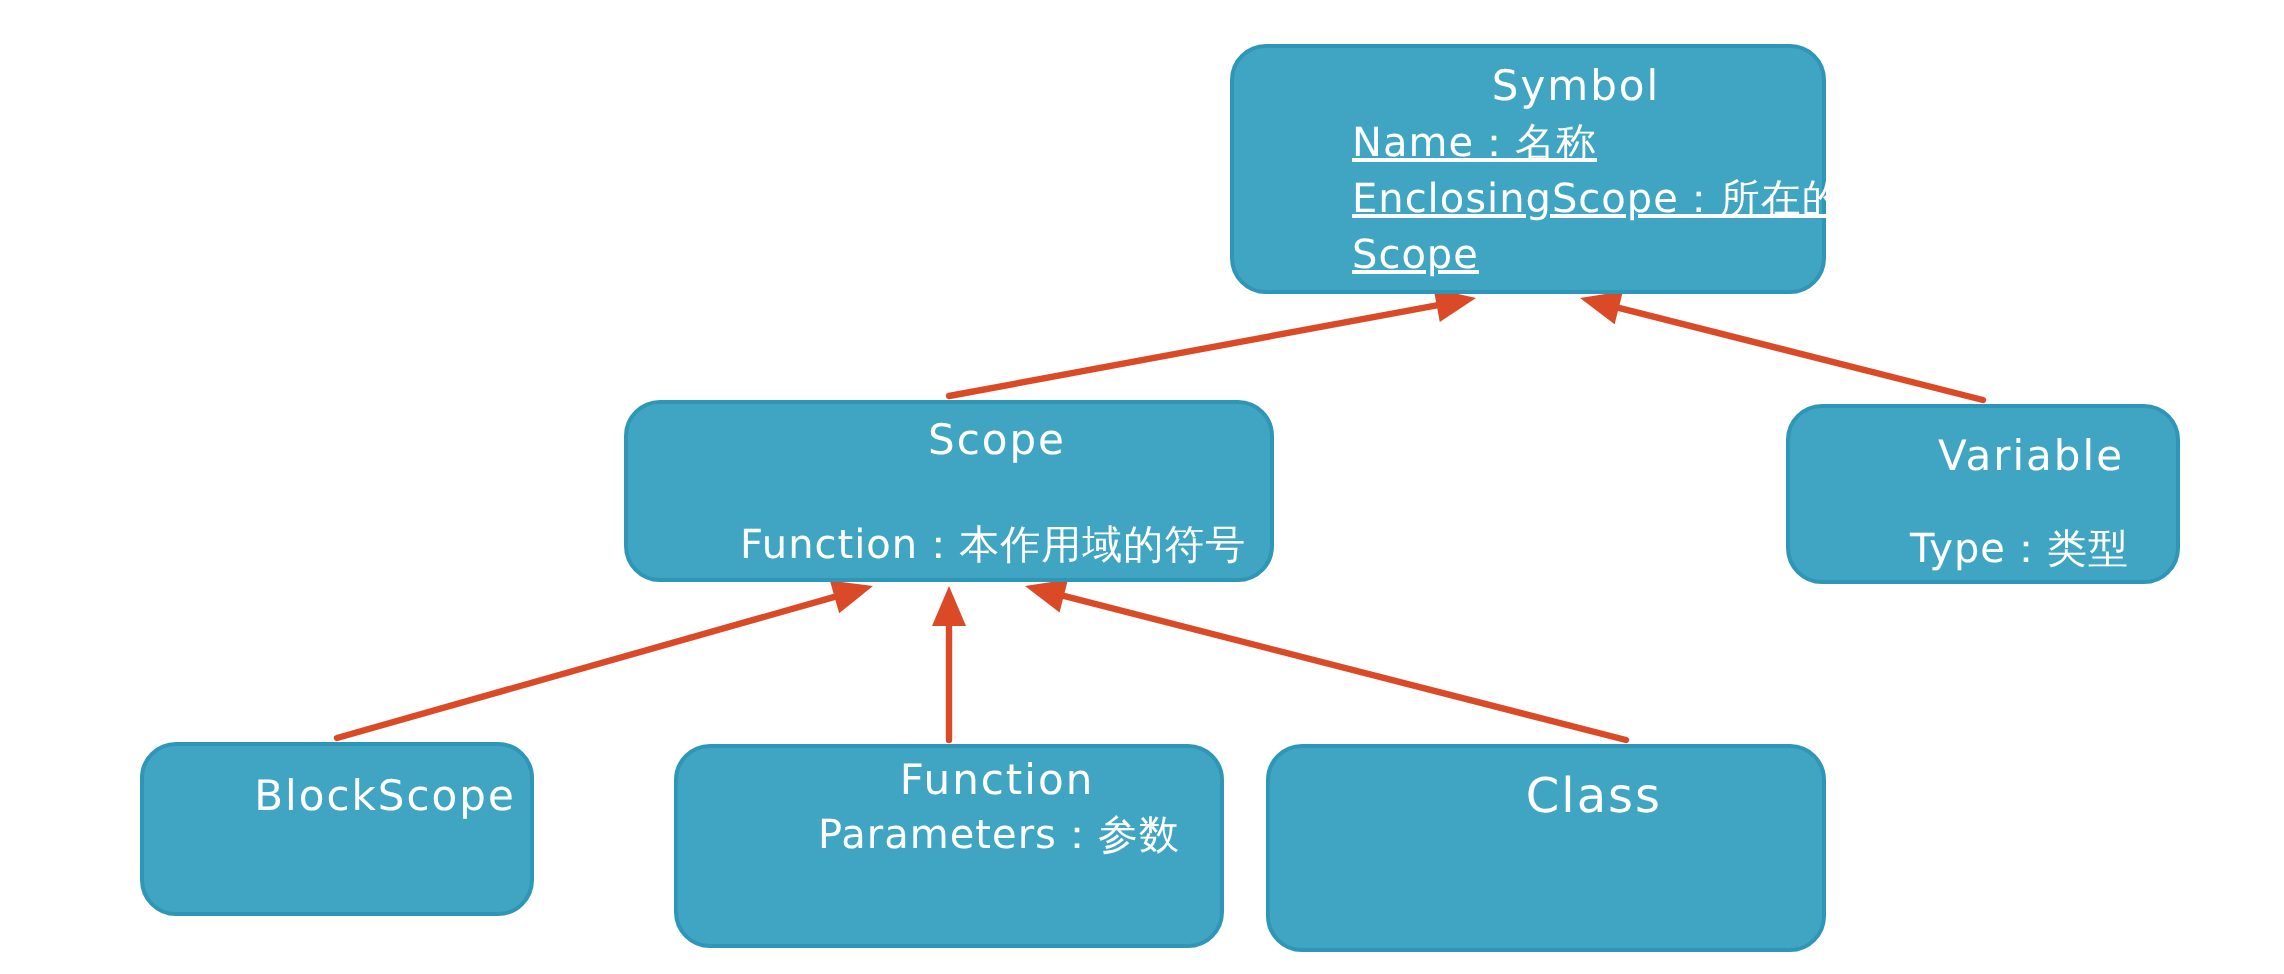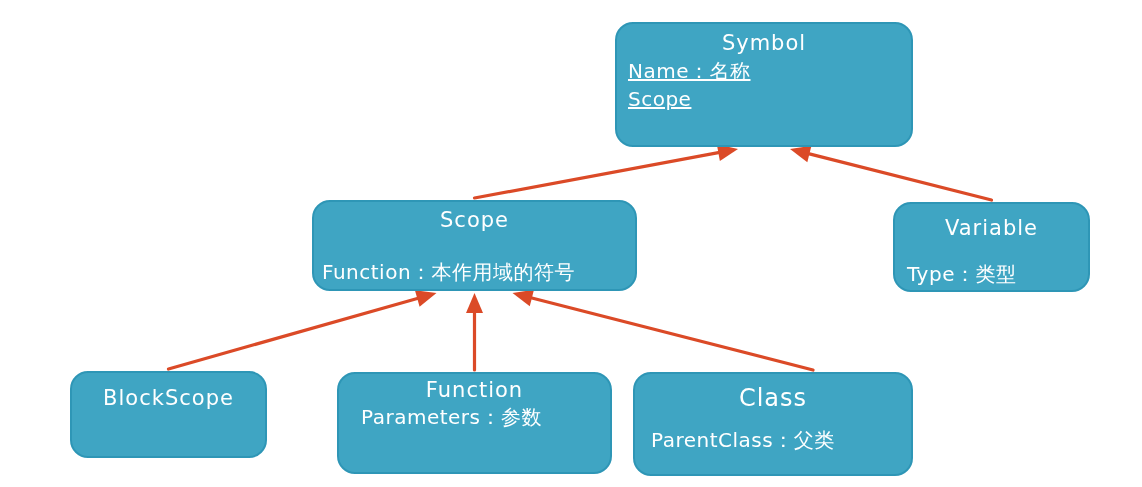--- a/index.html
+++ b/index.html
@@ -17,20 +17,21 @@
     width: 1142px; height: 487px;
     pointer-events: none;
   }
   .node {
     position: absolute;
     box-sizing: border-box;
     background: var(--node-fill, #3FA5C3);
     border: 2px solid var(--node-border, #2E96B6);
     border-radius: 18px;
     color: var(--text-color, #ffffff);
+    padding-left: 48px;
   }
   .node-title {
     text-align: center;
     font-size: 21px;
     line-height: 28px;
     letter-spacing: 1px;
     white-space: nowrap;
   }
   .node-line {
     font-size: 20px;
@@ -82,20 +83,21 @@
       </g>
       <g>
         <line x1="813" y1="370" x2="531.8740725417907" y2="297.964404611374" stroke="#DB4A27" stroke-width="3.2" stroke-linecap="round"></line>
         <polygon points="512.5,293 529.7642005819567,306.198385441635 533.9839445016247,289.73042378111296" fill="#DB4A27"></polygon>
       </g>
     </svg>
 
   <div class="node" id="node-symbol">
     <div class="node-title">Symbol</div>
     <div class="node-line">Name：名称</div>
+    <div class="node-line">EnclosingScope：所在的</div>
     <div class="node-line">Scope</div>
   </div>
 
   <div class="node" id="node-scope">
     <div class="node-title">Scope</div>
     <div class="node-line">Function：本作用域的符号</div>
   </div>
 
   <div class="node" id="node-variable">
     <div class="node-title">Variable</div>
@@ -106,16 +108,15 @@
     <div class="node-title">BlockScope</div>
   </div>
 
   <div class="node" id="node-function">
     <div class="node-title">Function</div>
     <div class="node-line">Parameters：参数</div>
   </div>
 
   <div class="node" id="node-class">
     <div class="node-title">Class</div>
-    <div class="node-line">ParentClass：父类</div>
   </div>
 
 </div>
 
 </body></html>

